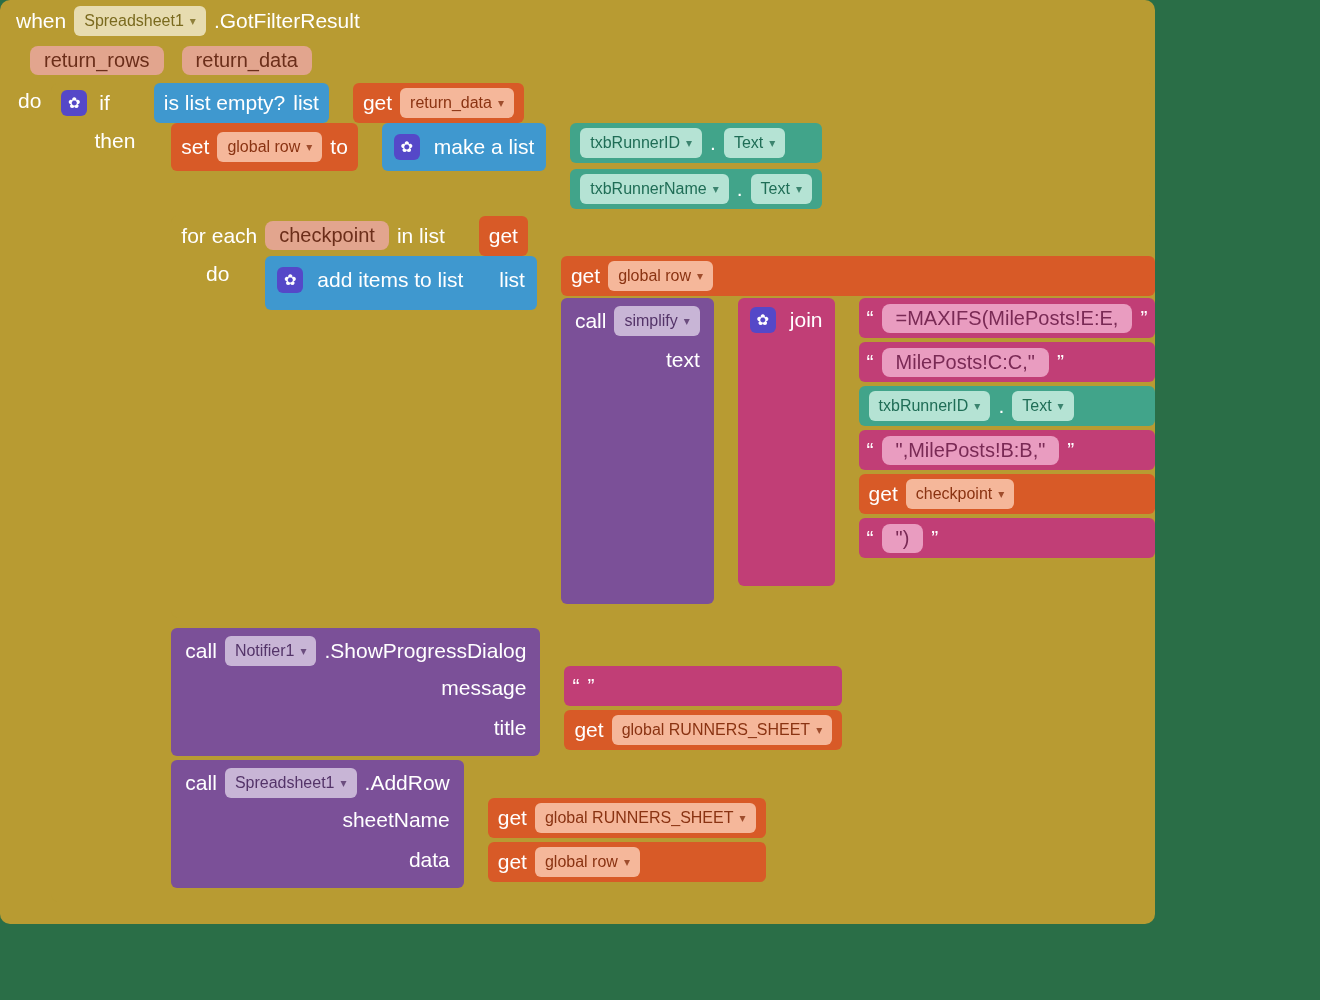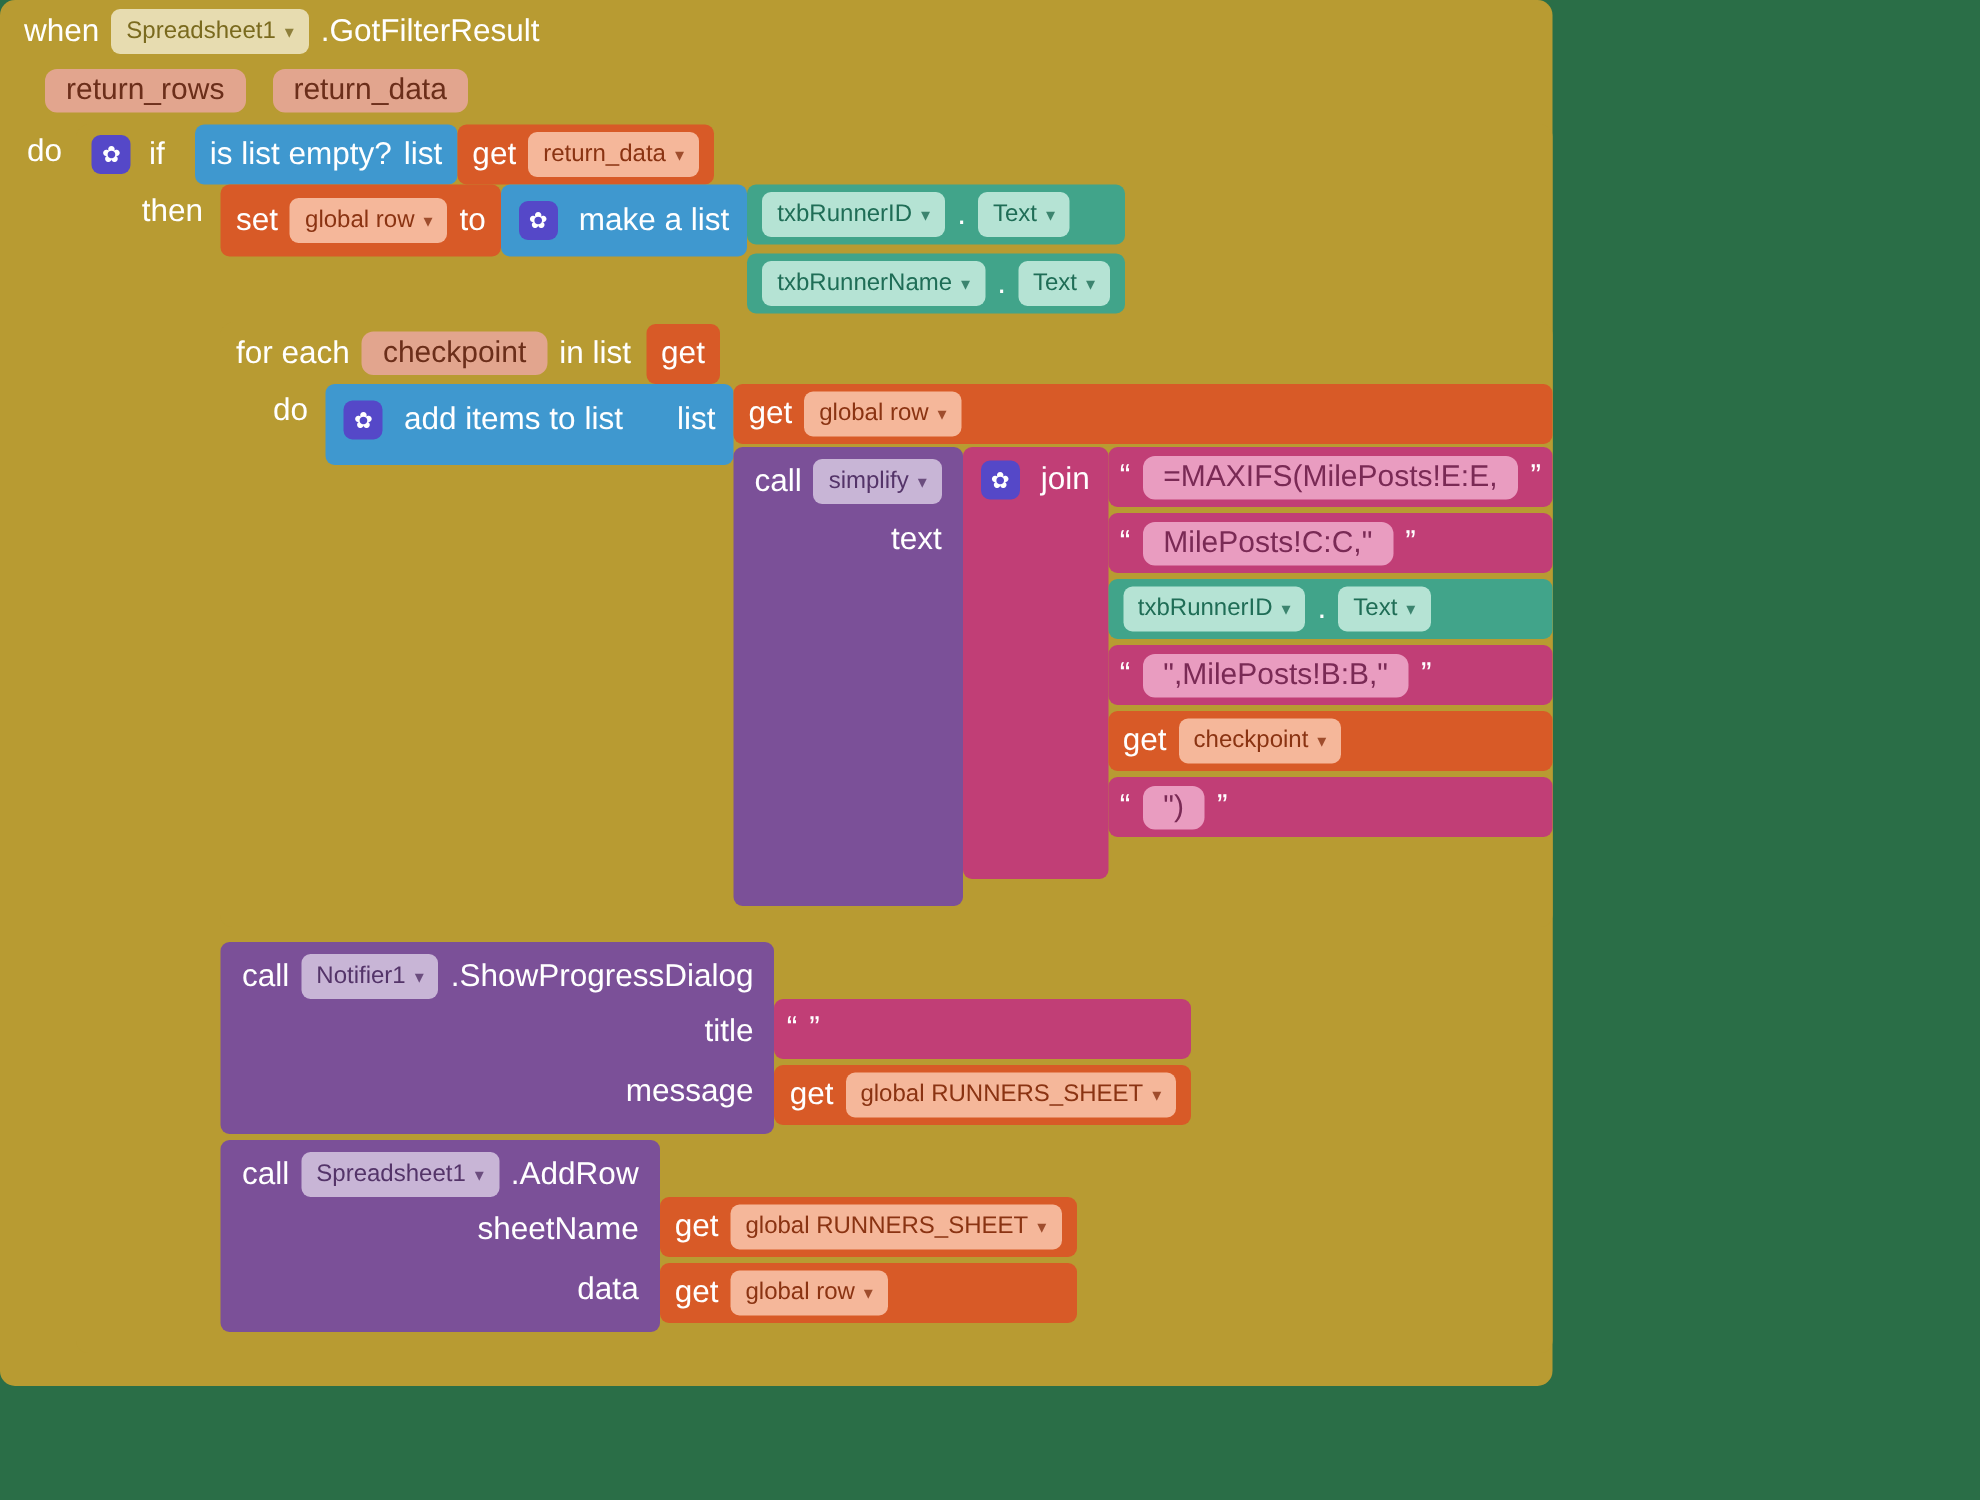--- a/index.html
+++ b/index.html
@@ -4,21 +4,21 @@
 <style>
   * { box-sizing: border-box; margin: 0; padding: 0; }
   body {
     background: #2a6e47;
     font-family: -apple-system, BlinkMacSystemFont, "Segoe UI", Arial, sans-serif;
     font-size: 21px;
     color: #fff;
     padding: 0;
     width: 1320px;
   }
-  .row { display: flex; align-items: center; flex-wrap: nowrap; }
+  .row { display: flex; align-items: center; flex-wrap: nowrap; gap: 24px; }
   .gap { gap: 8px; }
 
   
   .c-olive   { background: #b89b32; }
   .c-salmon  { background: #e2a58e; color:#6b2e1a; }
   .c-blue    { background: #3f98cf; }
   .c-indigo  { background: #5548c8; }
   .c-orange  { background: #d85a27; }
   .c-teal    { background: #41a48a; }
   .c-purple  { background: #7b5098; }
@@ -247,24 +247,24 @@
 
             
             <div class="row" style="align-items:flex-start; margin-top:10px;">
               <div class="c-purple" style="border-radius:6px; padding:6px 14px 8px 14px;">
                 <div class="row gap" style="height:34px;">
                   <span class="txt">call</span>
                   <span class="dd purple">Notifier1</span>
                   <span class="txt">.ShowProgressDialog</span>
                 </div>
                 <div class="row" style="justify-content:flex-end; height:40px;">
+                  <span class="txt">message</span>
+                </div>
+                <div class="row" style="justify-content:flex-end; height:40px;">
                   <span class="txt">title</span>
-                </div>
-                <div class="row" style="justify-content:flex-end; height:40px;">
-                  <span class="txt">message</span>
                 </div>
               </div>
               <div>
                 <div style="height:38px;"></div>
                 <div class="slot-sm c-magenta row gap h38" style="margin-bottom:4px;">
                   <span class="txt">“</span>
                   <span class="txt">”</span>
                 </div>
                 <div class="slot c-orange row gap h38">
                   <span class="txt">get</span>

